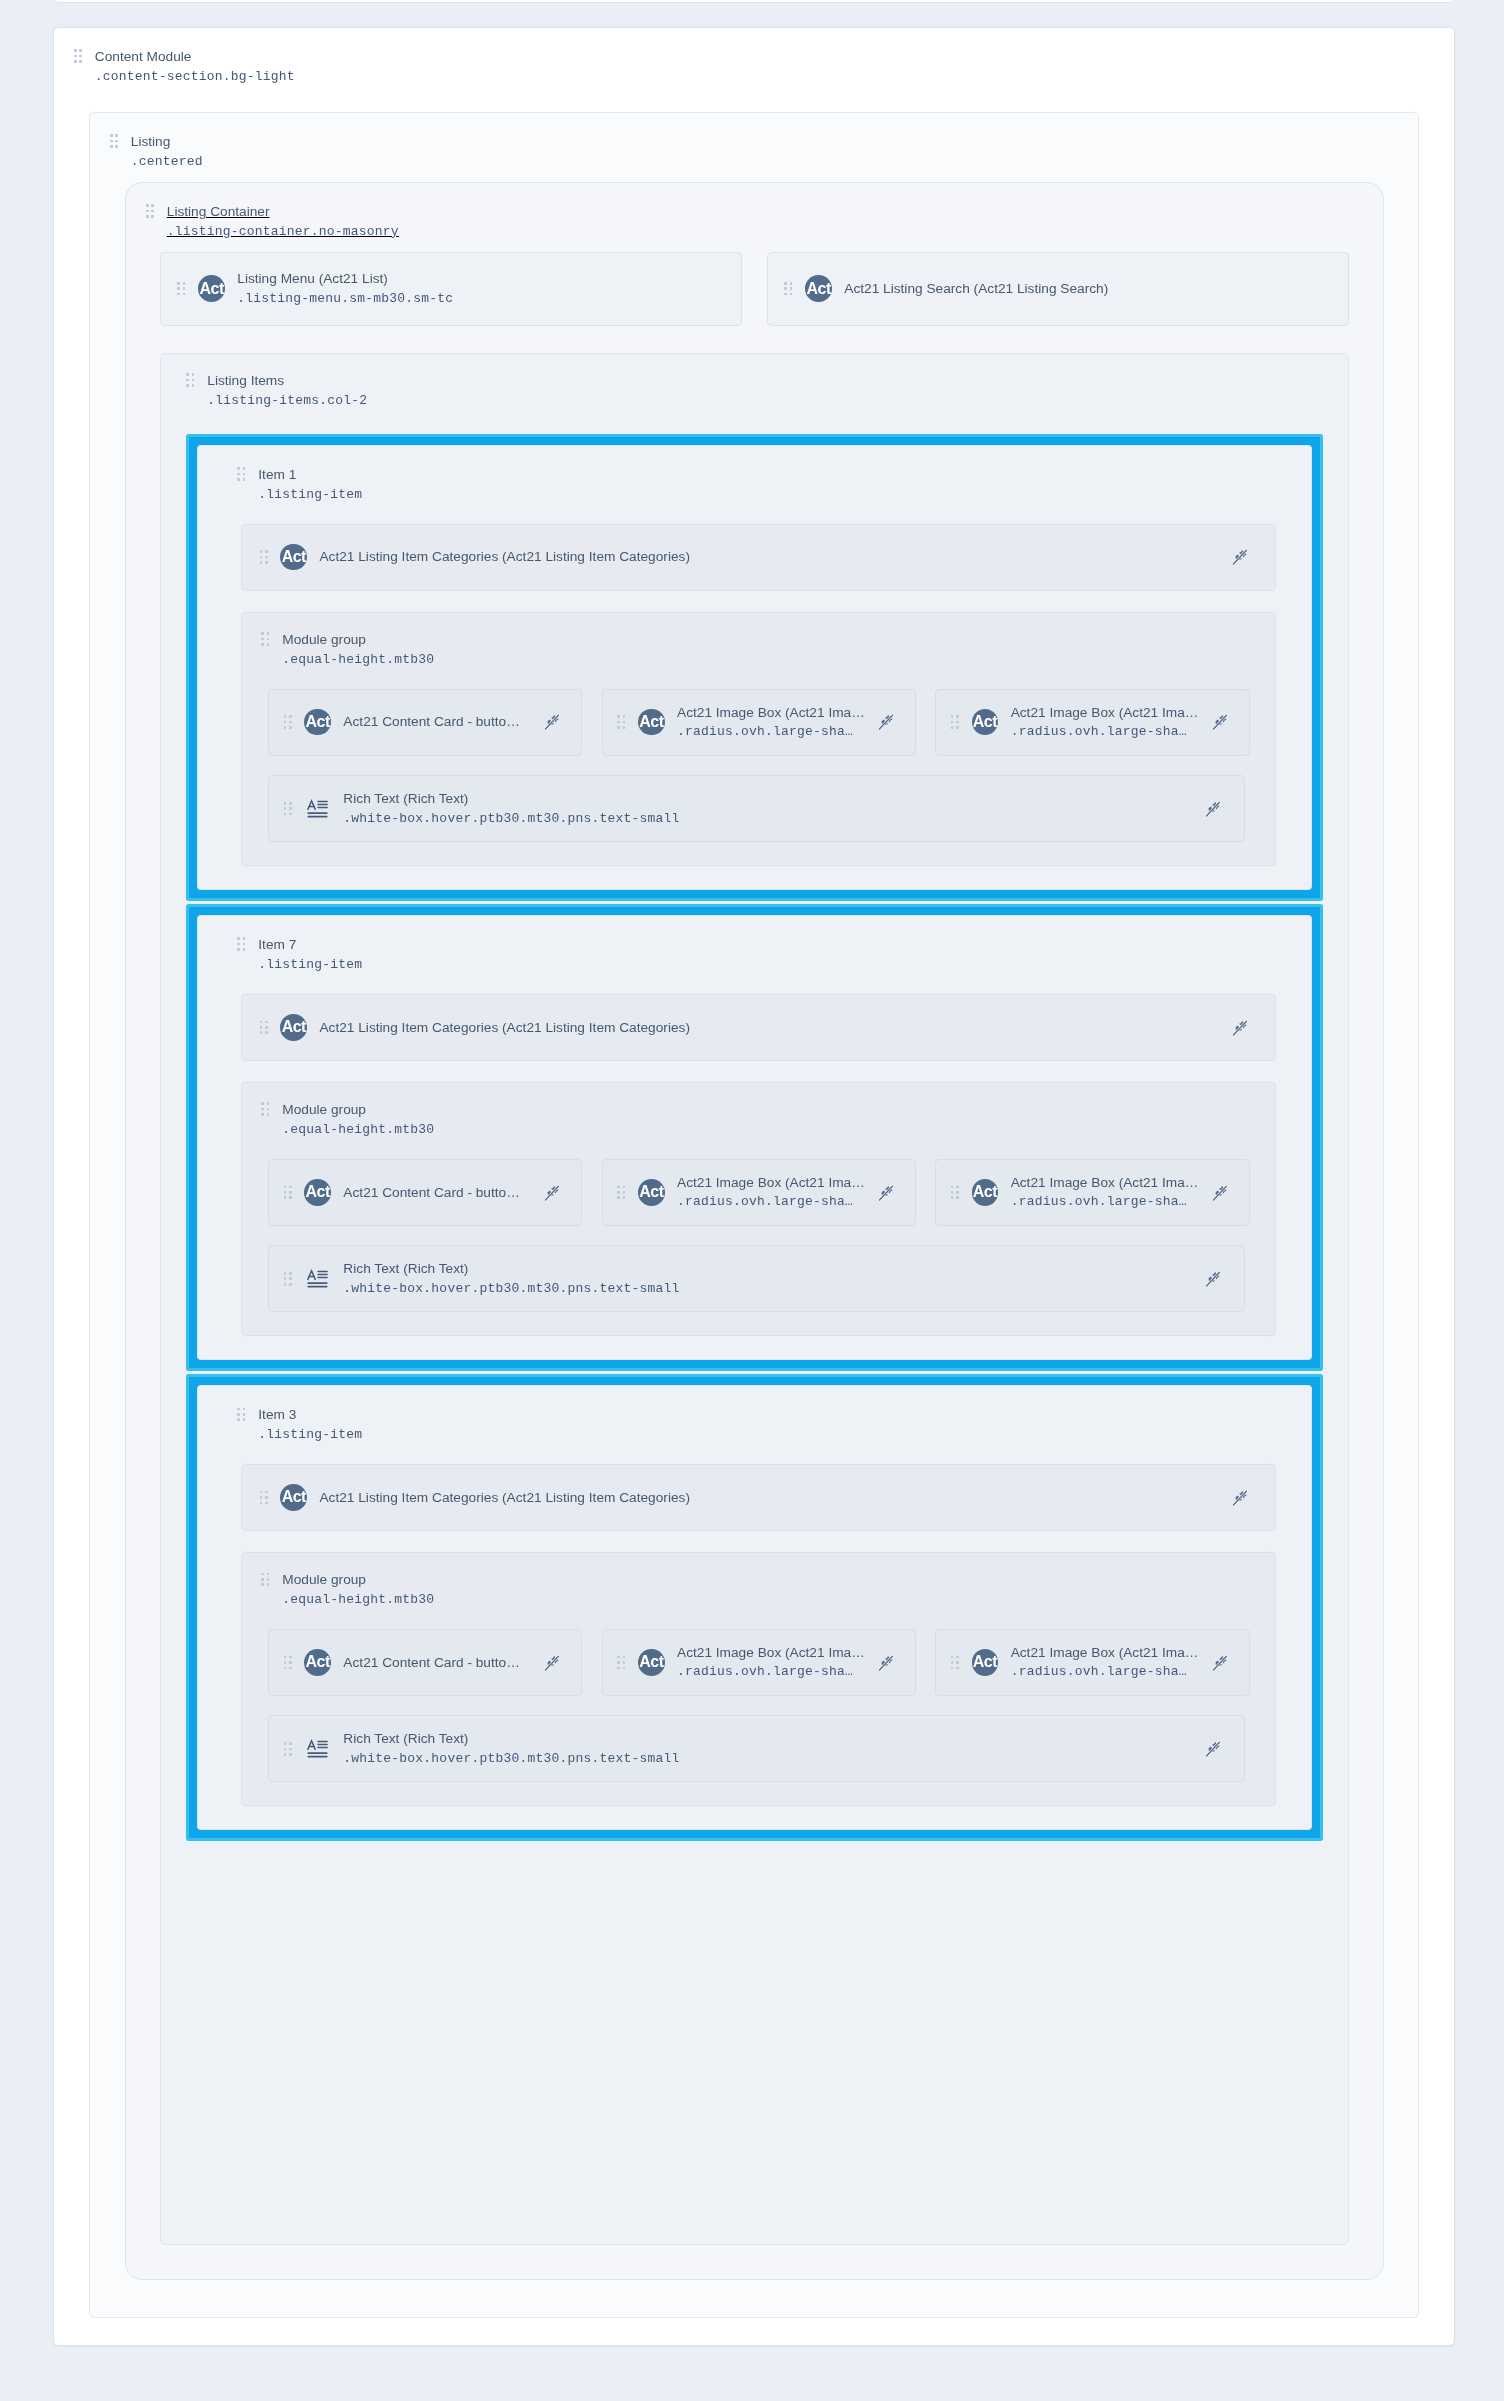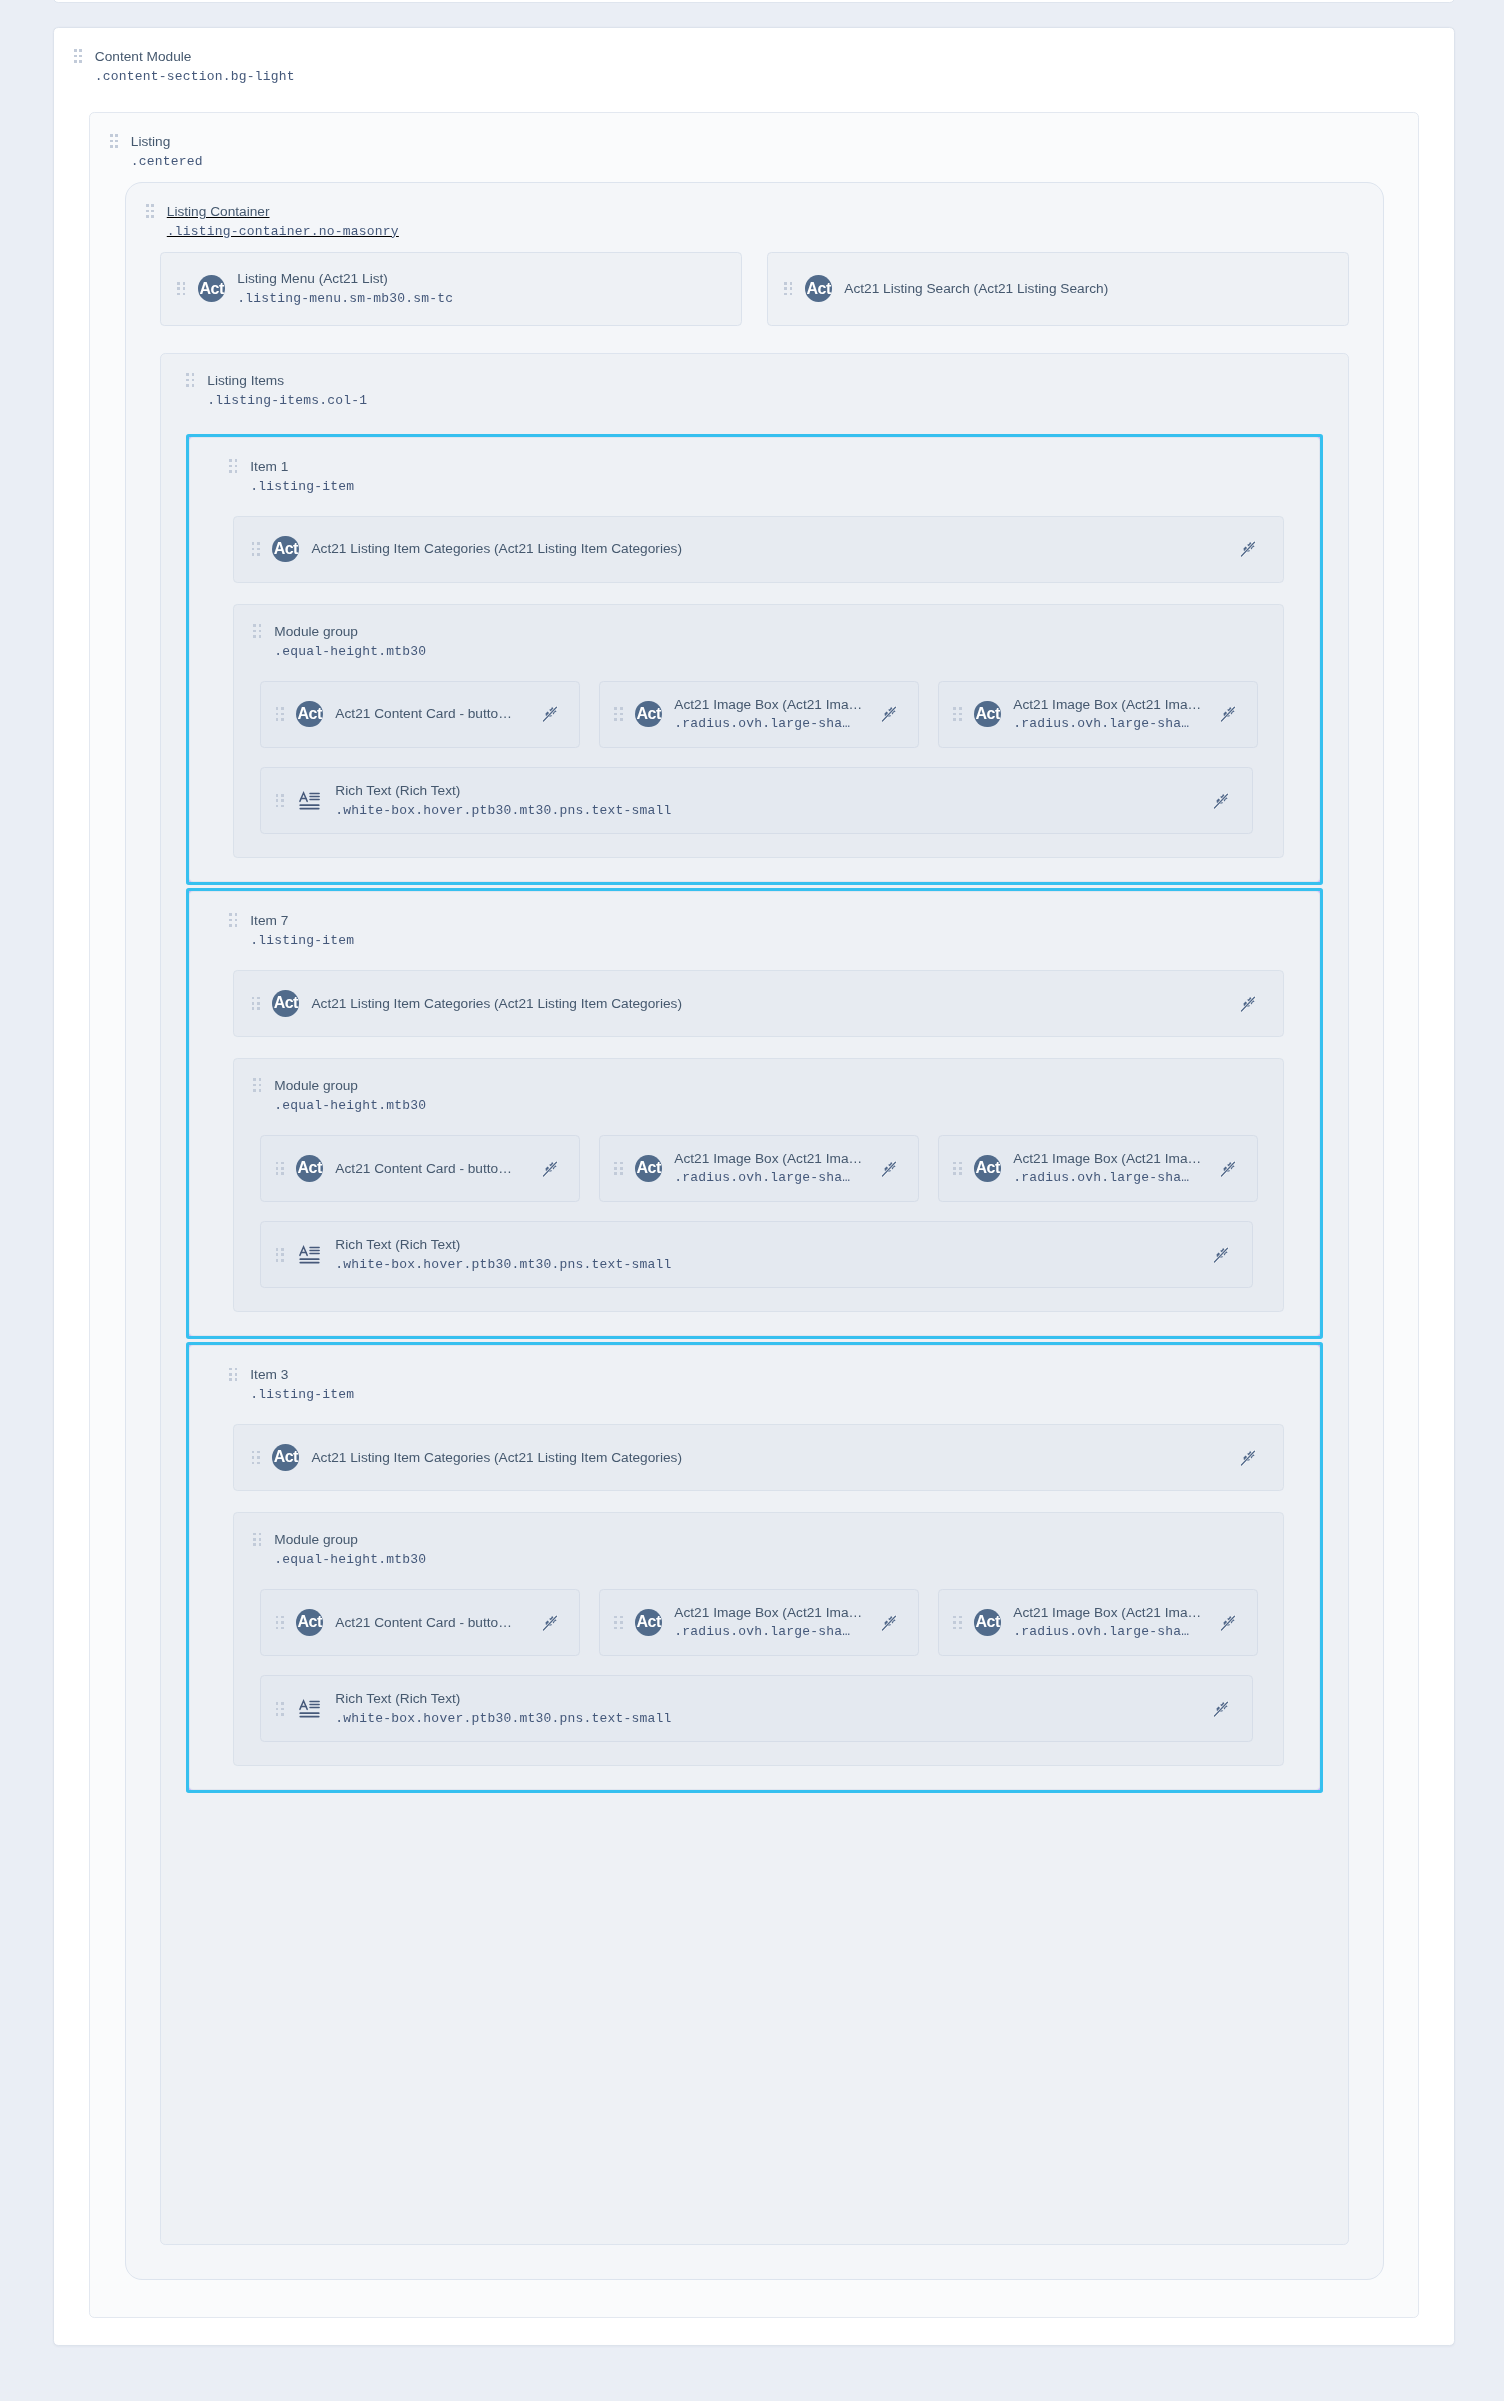--- a/index.html
+++ b/index.html
@@ -137,22 +137,22 @@
   .li-hdr { padding: 17.7px 0 0 25px; display:flex; }
 
   .items-stack {
     position:absolute; left: 25px; right: 25px; top: 80px; bottom: 26.6px;
   }
 
   
   .listing-item {
     border: 3.5px solid #36c0ef;
     border-radius: 2.7px;
-    background: #c4b5fd;
-    padding: 0;
+    background: #0ea5e9;
+    padding: 8px;
     margin-bottom: 2.7px;
   }
   .li-inner {
     border: 0.9px solid #e0e6ef;
     border-radius: 3.5px;
     background: #eef1f5;
     padding: 16px 19.5px 23px 19.5px;
   }
   .item-hdr { display:flex; padding: 3.5px 0 0 19.5px; }
 
@@ -302,21 +302,21 @@
             <span class="handle">
               <i></i>
                 <i></i>
                 <i></i>
                 <i></i>
                 <i></i>
                 <i></i>
             </span>
             <span class="labels">
               <span class="lbl-name">Listing Items</span>
-              <span class="lbl-class">.listing-items.col-1</span>
+              <span class="lbl-class">.listing-items.col-2</span>
             </span>
           </div>
 
           <div class="items-stack" id="items-stack">
               <div class="listing-item">
                 <div class="li-inner">
                   <div class="item-hdr">
   <span class="handle">
     <i></i>
                       <i></i>

